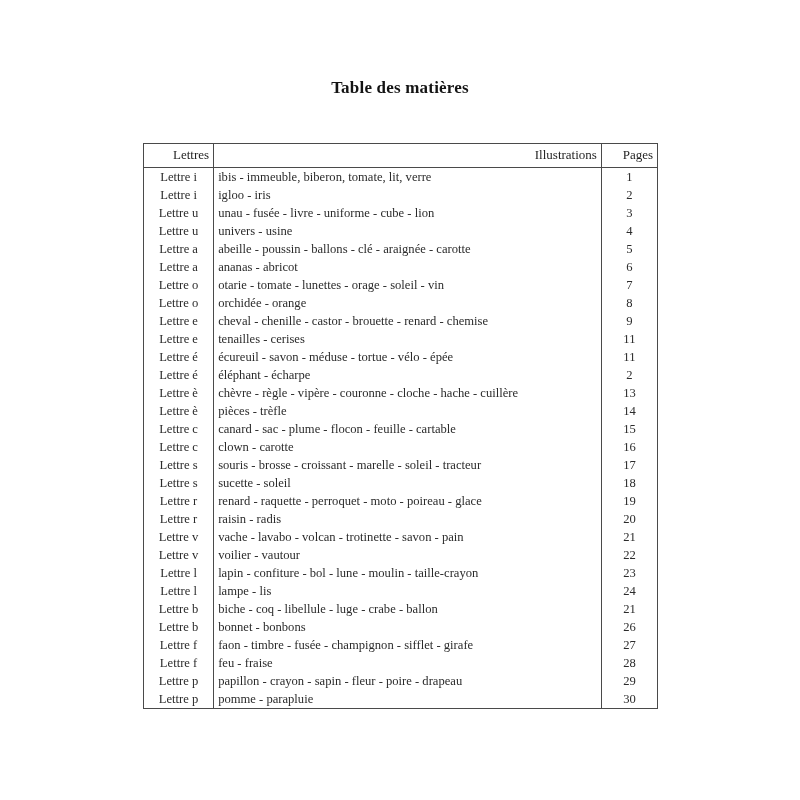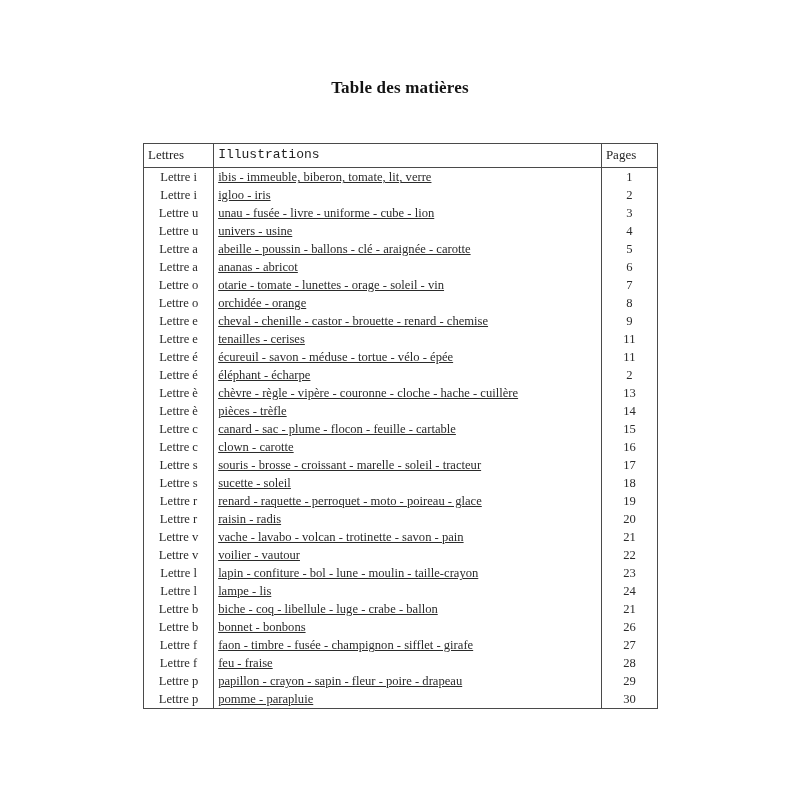--- a/index.html
+++ b/index.html
@@ -43,21 +43,21 @@
     font-size: 12.6px;
     color: #2b2b2b;
   }
   table.toc,
   table.toc th,
   table.toc td {
     border: 1px solid #4a4a4a;
   }
   table.toc thead th {
     font-weight: normal;
-    text-align: left;
+    text-align: right;
     padding: 4px 4px 5px 4px;
     line-height: 1.1;
     color: #1f1f1f;
     font-size: 13px;
   }
   table.toc tbody td {
     padding: 0 4px;
     height: 18px;
     line-height: 18px;
     border-top: none;
@@ -77,25 +77,23 @@
     padding-left: 8px;
     border-right: 3px double #4a4a4a;
   }
   th.head-lettre {
     border-right: 3px double #4a4a4a;
   }
   td.cell-illus {
     text-align: left;
     padding-left: 8px;
     border-right: 3px double #4a4a4a;
-    text-decoration: underline;
   }
   th.head-illus {
     border-right: 3px double #4a4a4a;
-    font-family: Liberation Mono, monospace;
   }
   td.cell-page {
     text-align: center;
   }
 </style>
 </head>
 <body>
 
 <div class="page">
 

